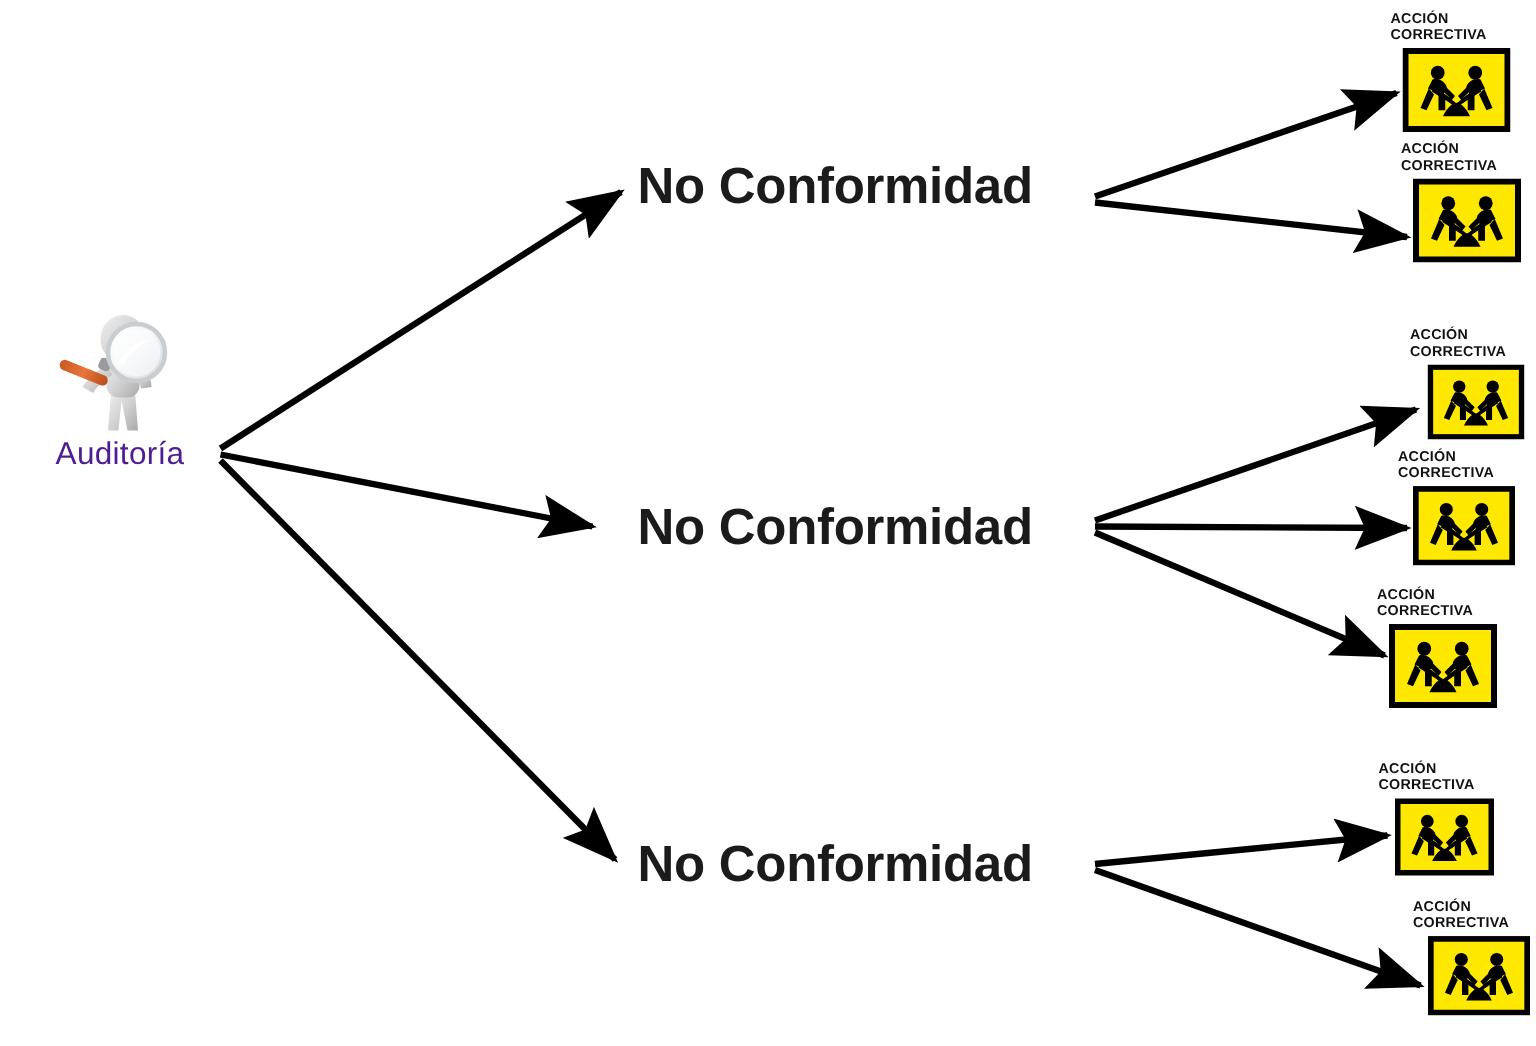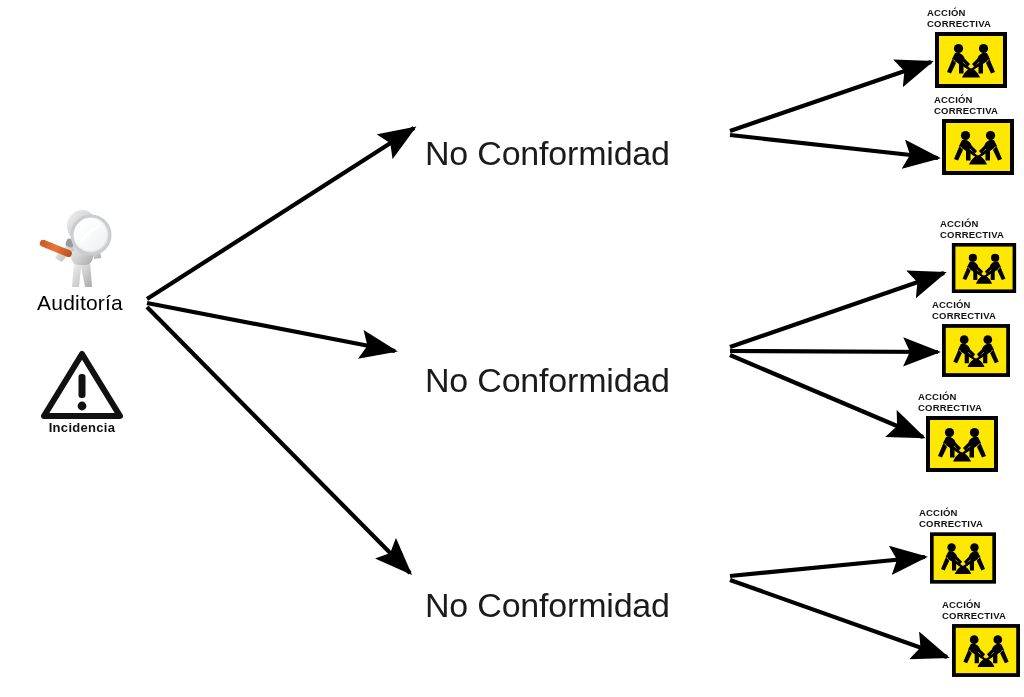--- a/index.html
+++ b/index.html
@@ -30,46 +30,45 @@
     position: absolute;
     width: 140px;
     text-align: center;
   }
   #audit-node { left: 10px; top: 205px; }
   #incident-node { left: 12px; top: 348px; }
 
   .node-caption {
     font-family: "Liberation Sans", sans-serif;
     font-size: 21px;
-    color: #000000;
+    color: #4c1d95;
     letter-spacing: 0.2px;
     line-height: 1.1;
   }
   .incident-caption {
     font-size: 13px;
     font-weight: bold;
     color: #111;
     letter-spacing: 0.3px;
     margin-top: 1px;
   }
 
   .auditor-art { display: block; margin: 0 auto; }
   .warning-art { display: block; margin: 0 auto; }
 
   
   .nc-label {
     position: absolute;
     font-family: "Liberation Sans", sans-serif;
     font-size: 34px;
-    font-weight: 400;
+    font-weight: 700;
     color: #1b1b1b;
     white-space: nowrap;
     letter-spacing: -0.2px;
     transform: translateY(-50%);
-    margin-top: 28px;
   }
 
   
   .ca-node {
     position: absolute;
     width: 88px;
   }
   .ca-title {
     font-family: "Liberation Sans", sans-serif;
     font-size: 9.5px;
@@ -154,28 +153,20 @@
       <rect x="11" y="40" width="34" height="7" rx="3.4" transform="rotate(22 28 43)" fill="url(#gHandle)"></rect>
       <rect x="38" y="34" width="8" height="8" rx="2.5" transform="rotate(22 42 38)" fill="#9a9a9a"></rect>
 
       <circle cx="63" cy="30" r="19" fill="url(#gGlass)" stroke="#c9cdd0" stroke-width="3"></circle>
       <circle cx="63" cy="30" r="16" fill="#ffffff" opacity="0.55"></circle>
       <path d="M52,36 C56,28 64,22 73,21 C66,25 58,30 54,38 Z" fill="#ffffff" opacity="0.9"></path>
     </svg>
     <div class="node-caption">Auditoría</div>
   </div>
 
-  <div class="source-node" id="incident-node">
-    <svg class="warning-art" width="84" height="72" viewBox="0 0 84 72" xmlns="http://www.w3.org/2000/svg">
-      <path d="M42,6 L80,68 L4,68 Z" fill="none" stroke="#111111" stroke-width="6" stroke-linejoin="round"></path>
-      <rect x="38.5" y="26" width="7" height="24" rx="3" fill="#111111"></rect>
-      <circle cx="42" cy="58" r="4.4" fill="#111111"></circle>
-    </svg>
-    <div class="node-caption incident-caption">Incidencia</div>
-  </div>
 
   <div class="nc-label" style="left:425px; top:125px;">No Conformidad</div>
   <div class="nc-label" style="left:425px; top:352px;">No Conformidad</div>
   <div class="nc-label" style="left:425px; top:577px;">No Conformidad</div>
 
   <div class="ca-node" style="left:927px; top:8px;">
     <div class="ca-title">
       <span>ACCIÓN</span><br>
       <span>CORRECTIVA</span>
     </div>

